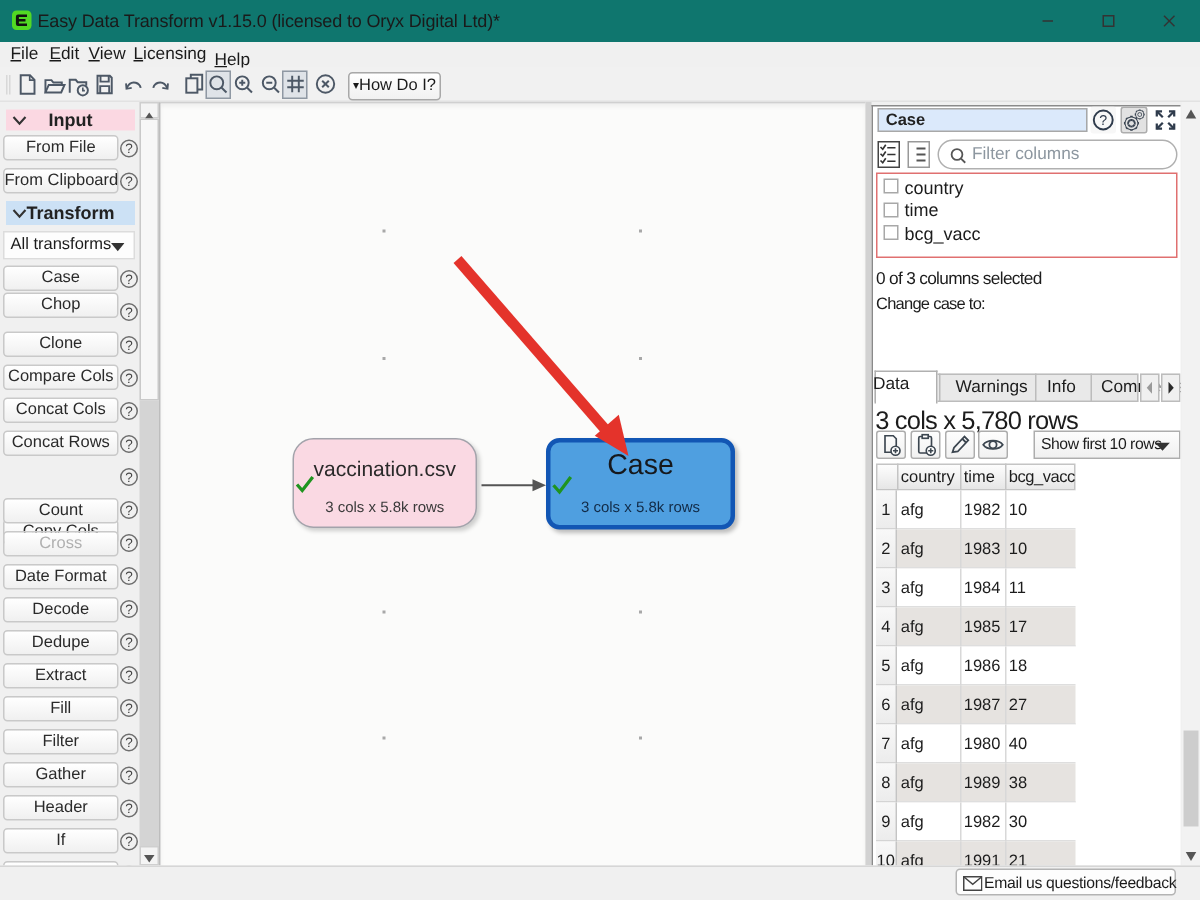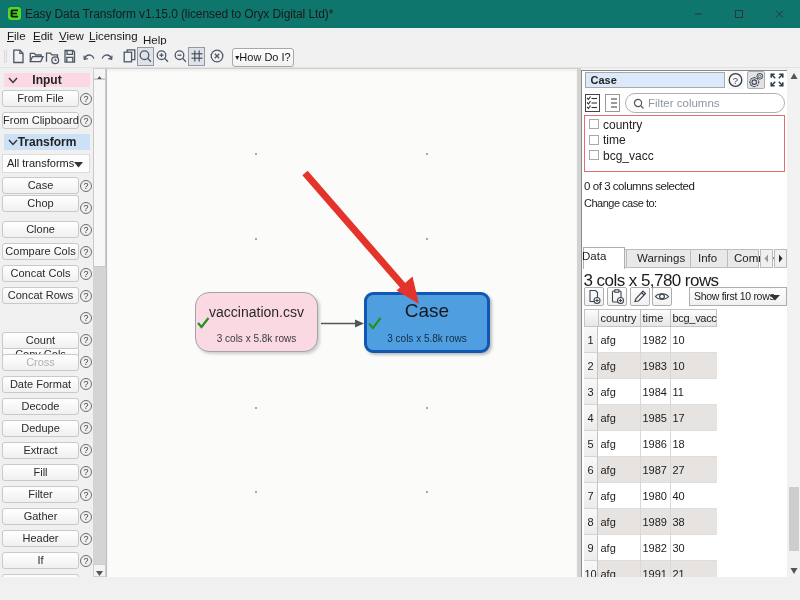--- a/index.html
+++ b/index.html
@@ -459,14 +459,23 @@
 <div class="abs" style="left:788px;top:68px;width:12px;height:509px;background:#f2f2f2;">
   <svg class="abs" style="left:0;top:3px;" width="12" height="10" viewBox="0 0 12 10">
         <polygon points="6,2 9.5,8 2.5,8" fill="#555"></polygon>
       </svg>
   <div class="abs" style="left:1px;top:419px;width:10px;height:64px;background:#cdcdcd;"></div>
   <svg class="abs" style="left:0;top:498px;" width="12" height="10" viewBox="0 0 12 10">
         <polygon points="6,8 9.5,2 2.5,2" fill="#555"></polygon>
       </svg>
 </div>
 
+<div class="abs" style="left:0;top:577px;width:800px;height:23px;background:#f0f0f0;border-top:1px solid #d6d6d6;">
+  <div class="abs" style="left:637px;top:1px;width:147px;height:18px;background:#fdfdfd;border:1px solid #b4b4b4;border-radius:3px;">
+    <svg class="abs" style="left:4px;top:3.5px;" width="13" height="10" viewBox="0 0 13 10" fill="none" stroke="#444" stroke-width="1">
+          <rect x="0.5" y="0.5" width="12" height="9"></rect>
+          <polyline points="0.5,0.5 6.5,5.5 12.5,0.5"></polyline>
+        </svg>
+    <div class="abs nw" style="left:18px;top:2.5px;font-size:10.5px;letter-spacing:-0.2px;color:#1c1c1c;">Email us questions/feedback</div>
+  </div>
+</div>
 
 </div>
 
 </body></html>

